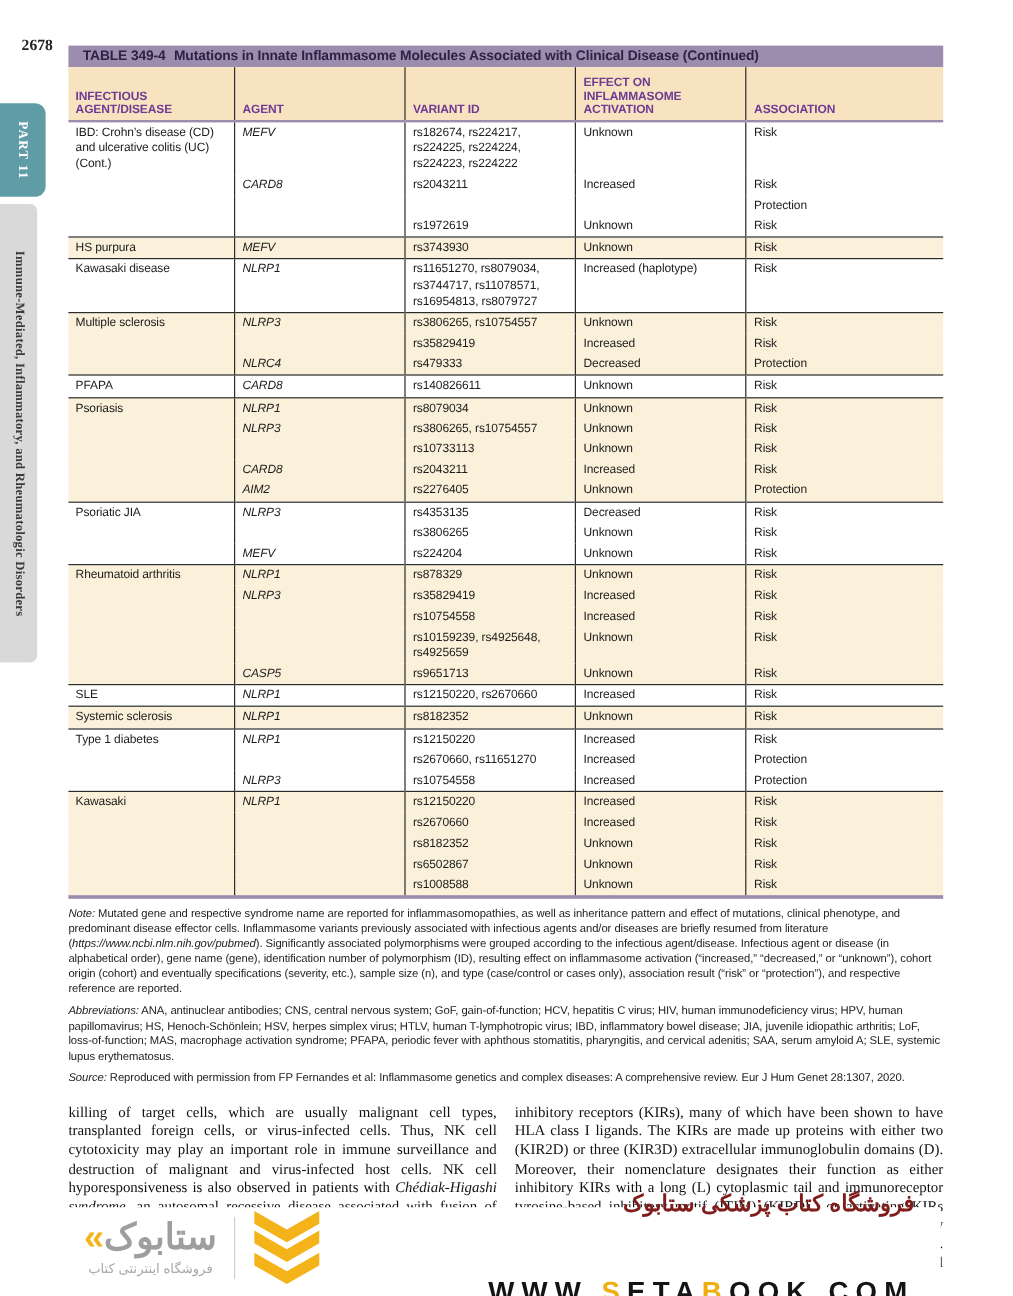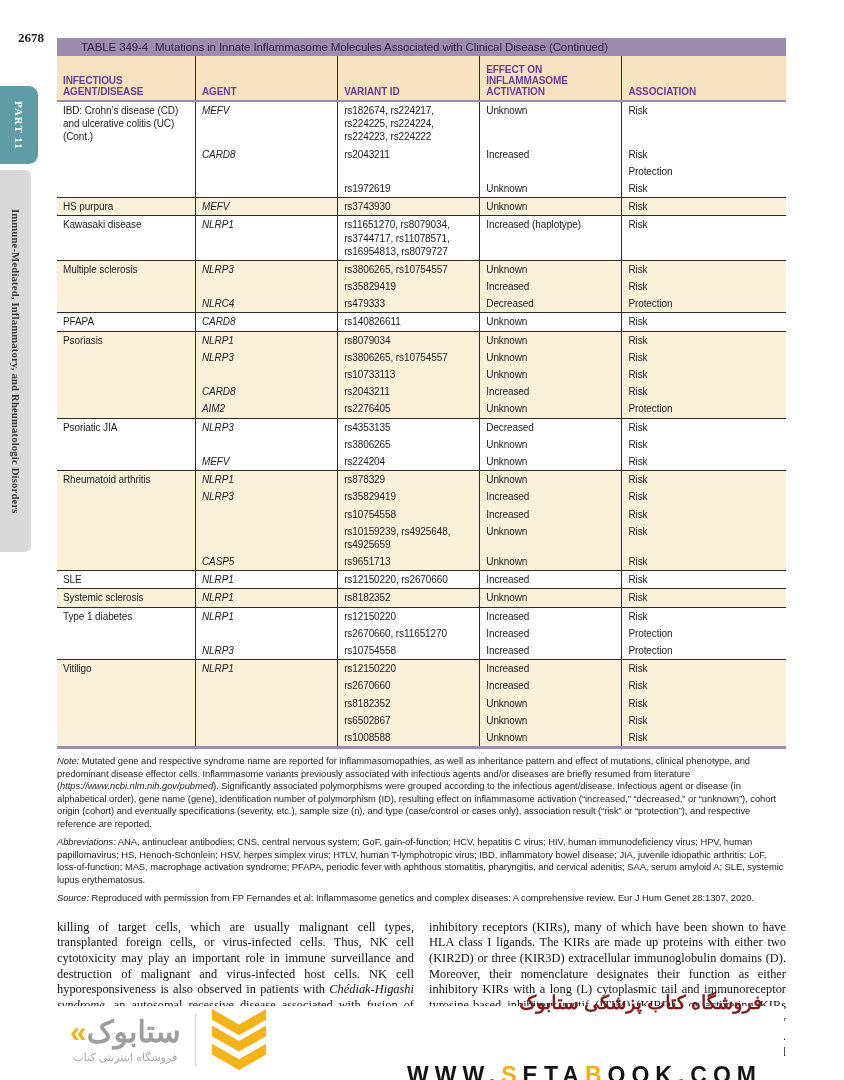--- a/index.html
+++ b/index.html
@@ -17,22 +17,22 @@
   .tab-part span { writing-mode:vertical-rl; font-family:"Liberation Serif", serif;
     font-weight:bold; font-size:11px; color:#fff; letter-spacing:1px; white-space:nowrap; }
   .tab-section { position:absolute; left:0; top:170px; width:31px; height:382px; background:#d9d9d9;
     border-radius:0 6px 6px 0; display:flex; align-items:center; justify-content:center; overflow:hidden; }
   .tab-section span { writing-mode:vertical-rl; font-family:"Liberation Serif", serif;
     font-weight:bold; font-size:10.6px; color:#3a3a3a; white-space:nowrap; letter-spacing:.2px; }
 
   
   .content { position:absolute; left:57px; top:38px; width:729px; }
 
-  .tbl-titlebar { background:#9c8cad; color:#2c2147; padding:3px 8px 3px 24px;
-    font-size:11.5px; font-weight:normal; letter-spacing:-0.1px; }
+  .tbl-titlebar { background:#9c8cad; color:#2c2147; padding:3px 8px 3px 12px;
+    font-size:11.5px; font-weight:bold; letter-spacing:-0.1px; }
   .tbl-titlebar .lbl { margin-right:7px; }
 
   table.main { width:100%; border-collapse:collapse; table-layout:fixed; }
   table.main th { background:#f8e3c0; color:#6f3b93; font-size:10px; font-weight:bold;
     text-align:left; vertical-align:bottom; padding:8px 6px 3px 6px; letter-spacing:-0.1px;
     border-bottom:2px solid #9c8cad; }
   table.main th + th, table.main td + td { border-left:1px solid #2b2b2b; }
   table.main td { font-size:10px; color:#1c1c1c; padding:2px 6px 2px 6px; vertical-align:top;
     line-height:1.32; letter-spacing:-0.1px; }
   tr.white td { background:#ffffff; }
@@ -297,21 +297,21 @@
             <td>Protection</td>
           </tr>
           <tr class="white">
             <td></td>
             <td class="gene">NLRP3</td>
             <td>rs10754558</td>
             <td>Increased</td>
             <td>Protection</td>
           </tr>
           <tr class="cream group-start">
-            <td>Vitiligo</td>
+            <td>Kawasaki</td>
             <td class="gene">NLRP1</td>
             <td>rs12150220</td>
             <td>Increased</td>
             <td>Risk</td>
           </tr>
           <tr class="cream">
             <td></td>
             <td class="gene"></td>
             <td>rs2670660</td>
             <td>Increased</td>

